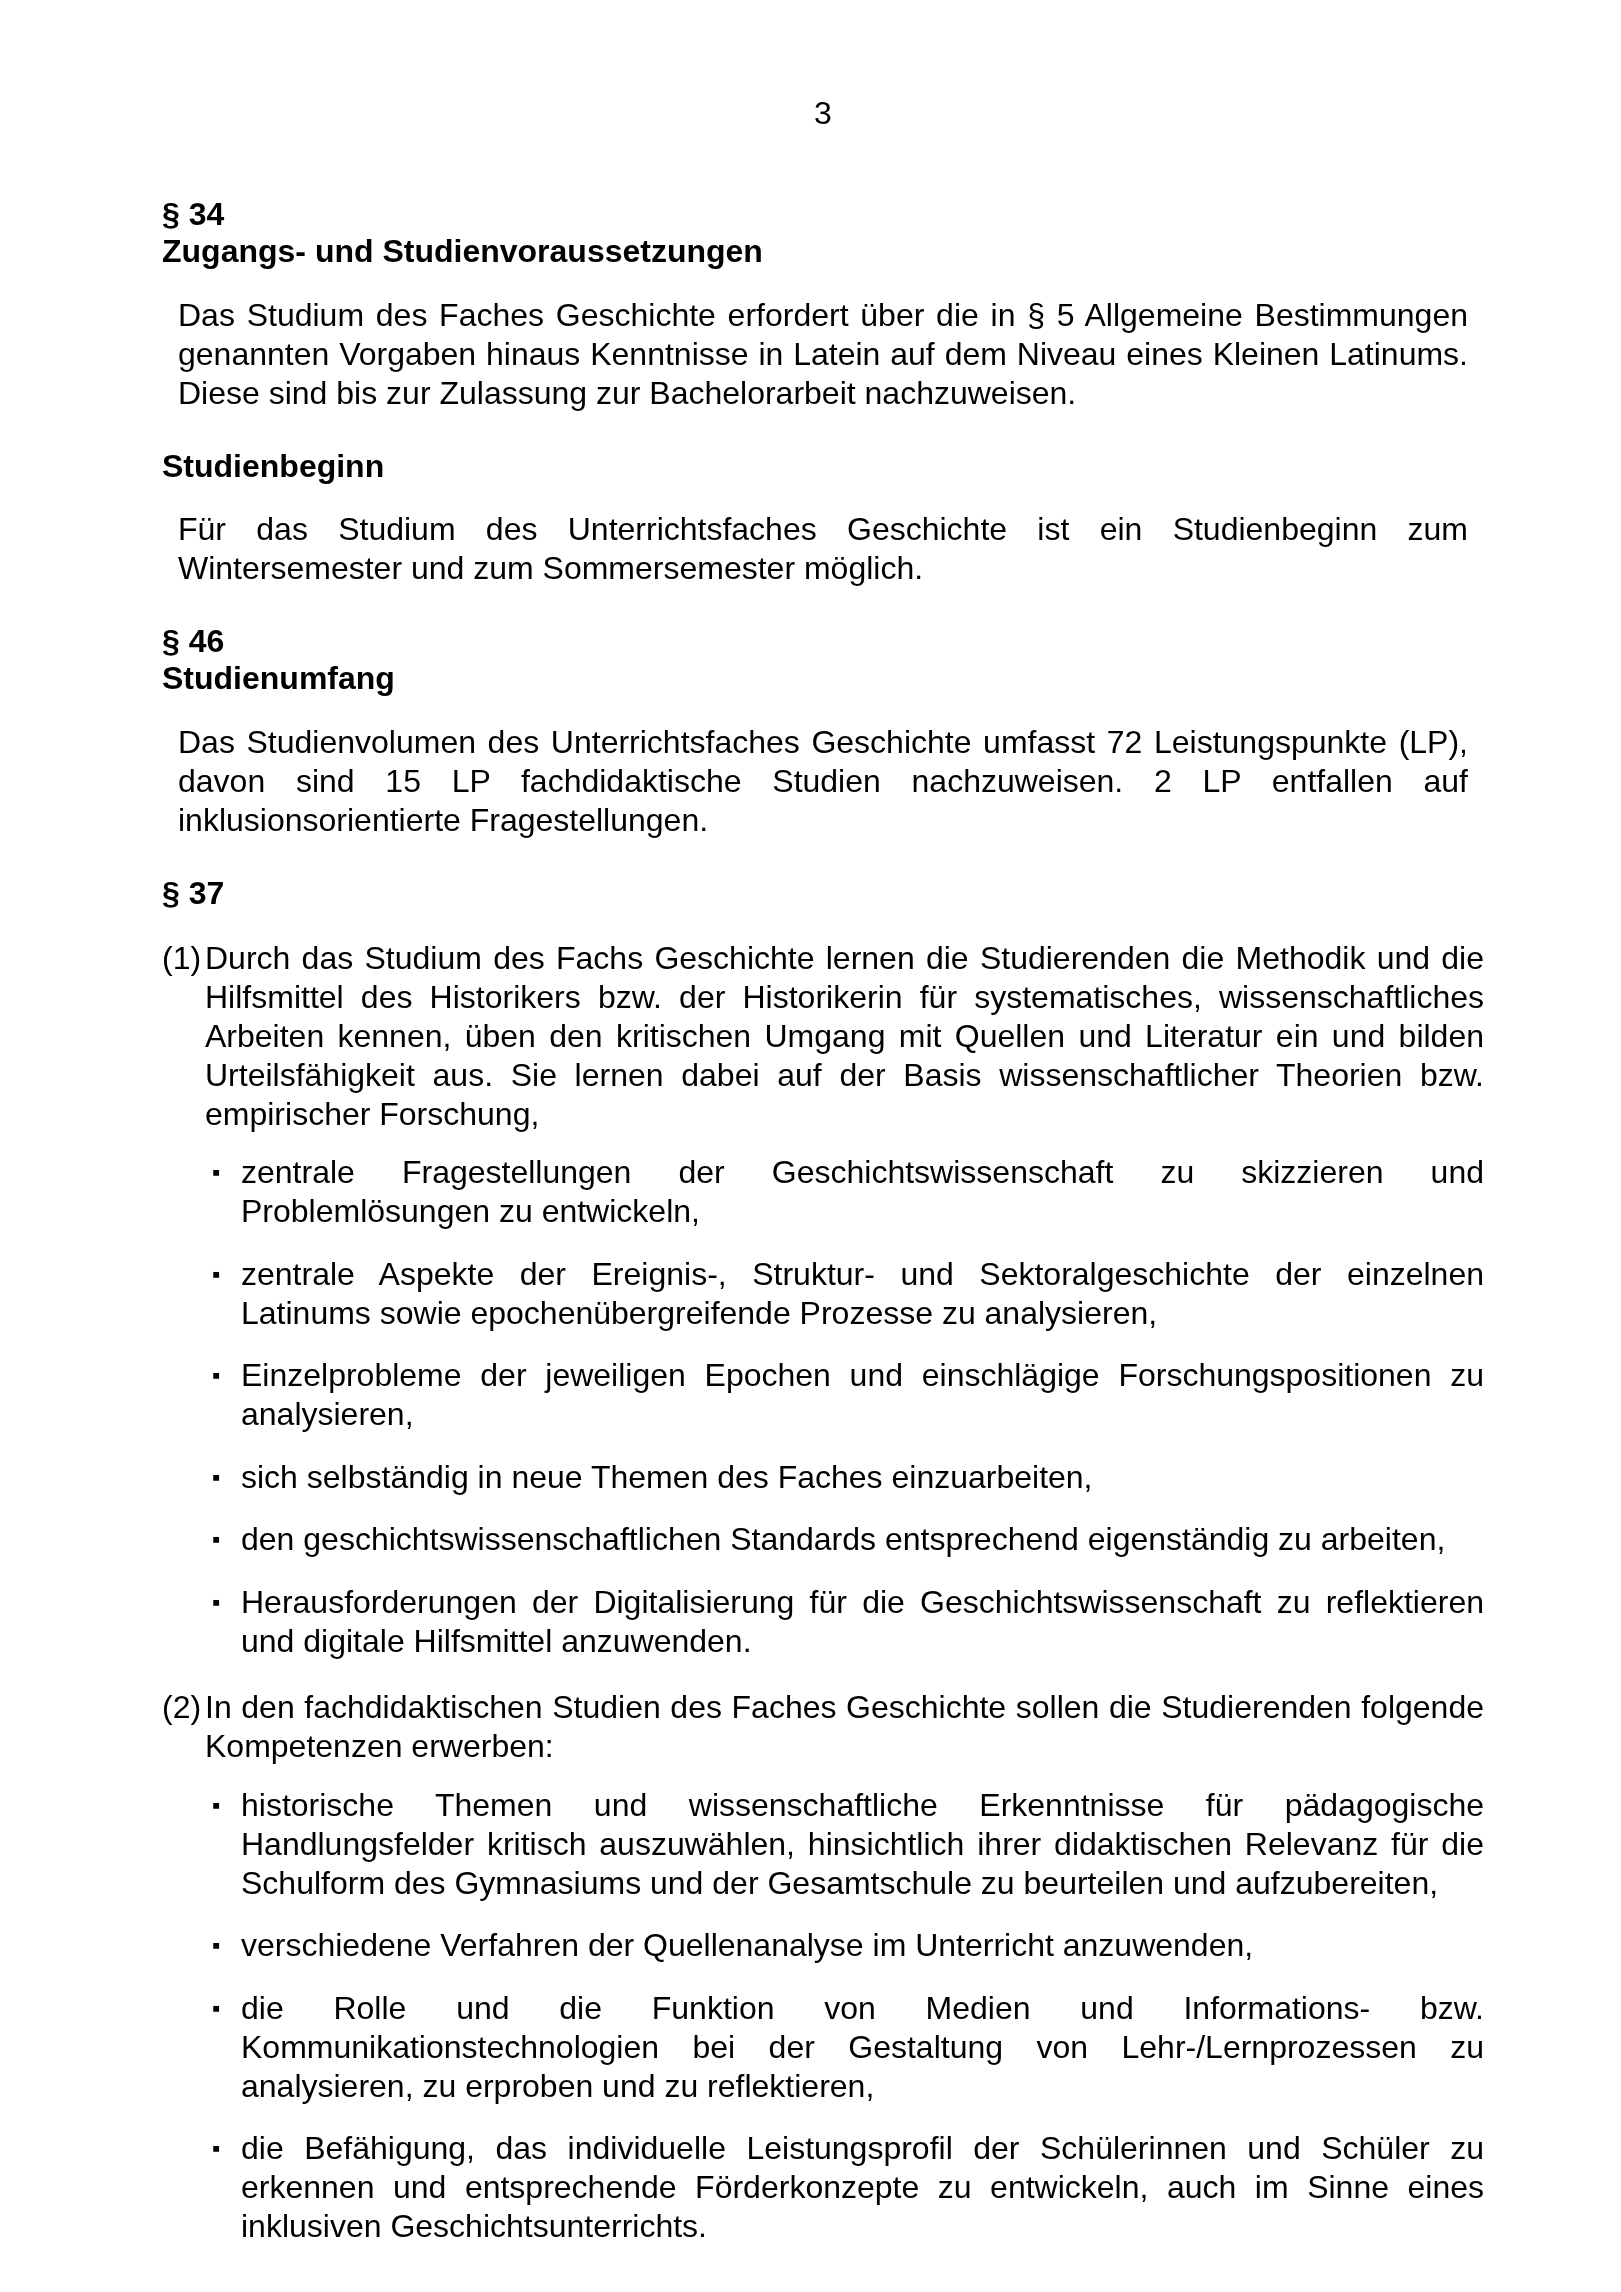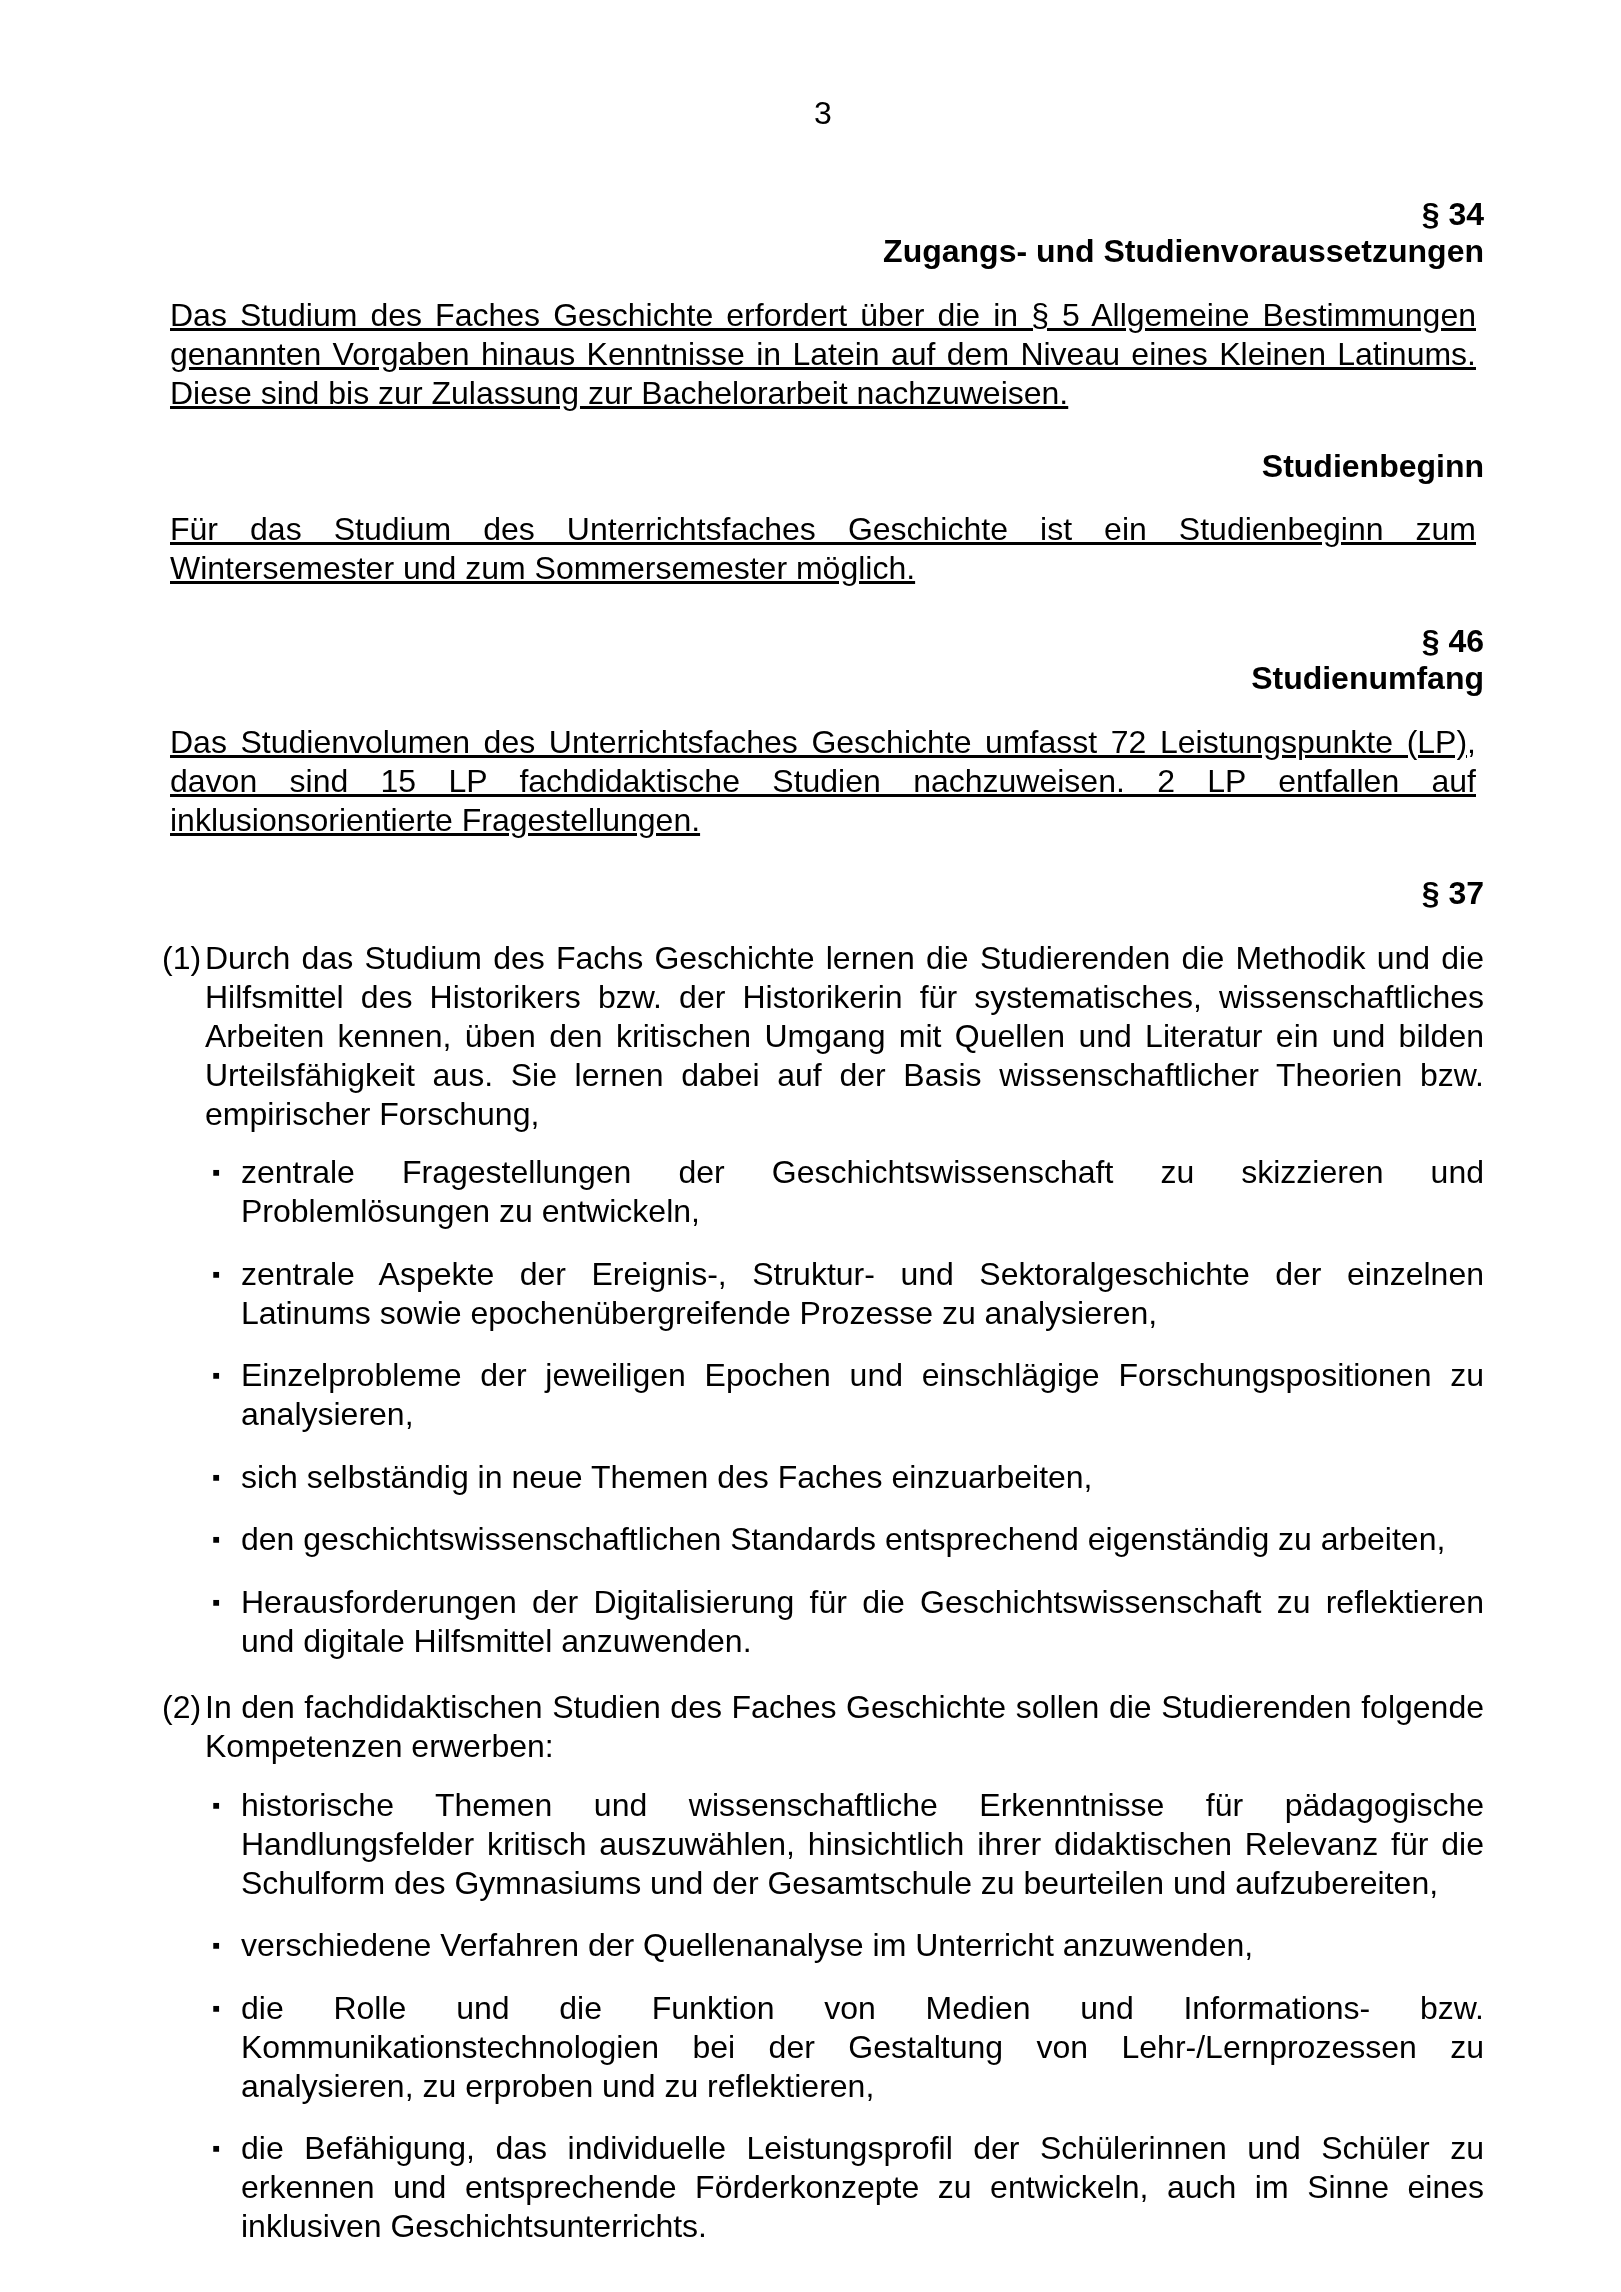--- a/index.html
+++ b/index.html
@@ -18,33 +18,32 @@
     font-size: 32px;
     line-height: 39px;
     overflow: hidden;
     hyphens: manual;
   }
   .page-number {
     text-align: center;
     line-height: 39px;
   }
   .section-heading {
-    text-align: right;
+    text-align: left;
     font-weight: bold;
     line-height: 37px;
     margin-top: 35px;
     margin-bottom: 25.5px;
   }
   .section-heading.first {
     margin-top: 63px;
   }
   .body-par {
-    margin: 8px;
+    margin: 16px;
     text-align: justify;
-    text-decoration: underline;
   }
   .numbered-item {
     display: flex;
     margin-top: 27.4px;
   }
   .item-number {
     flex: 0 0 43px;
   }
   .item-text {
     flex: 1;

